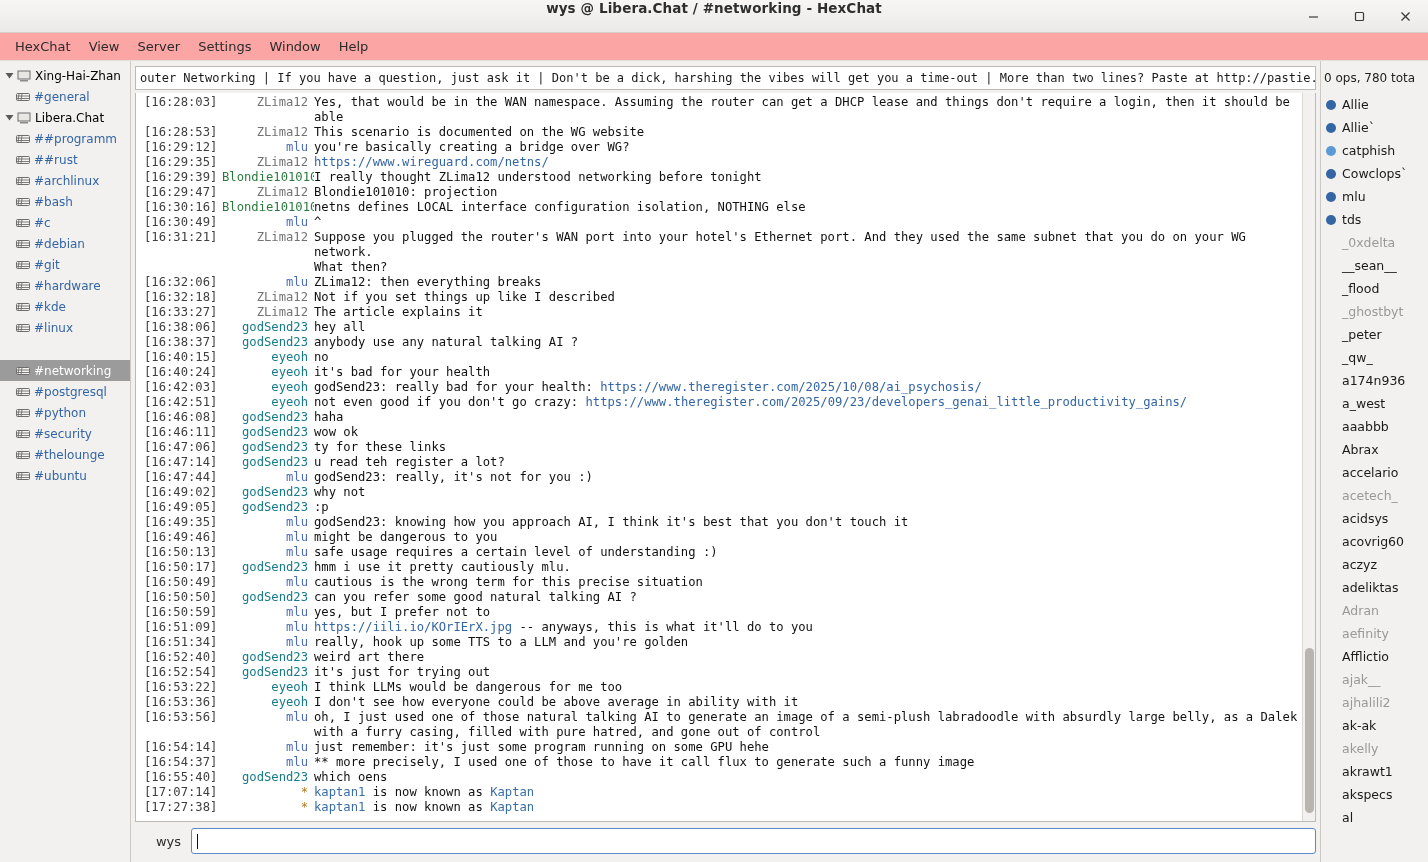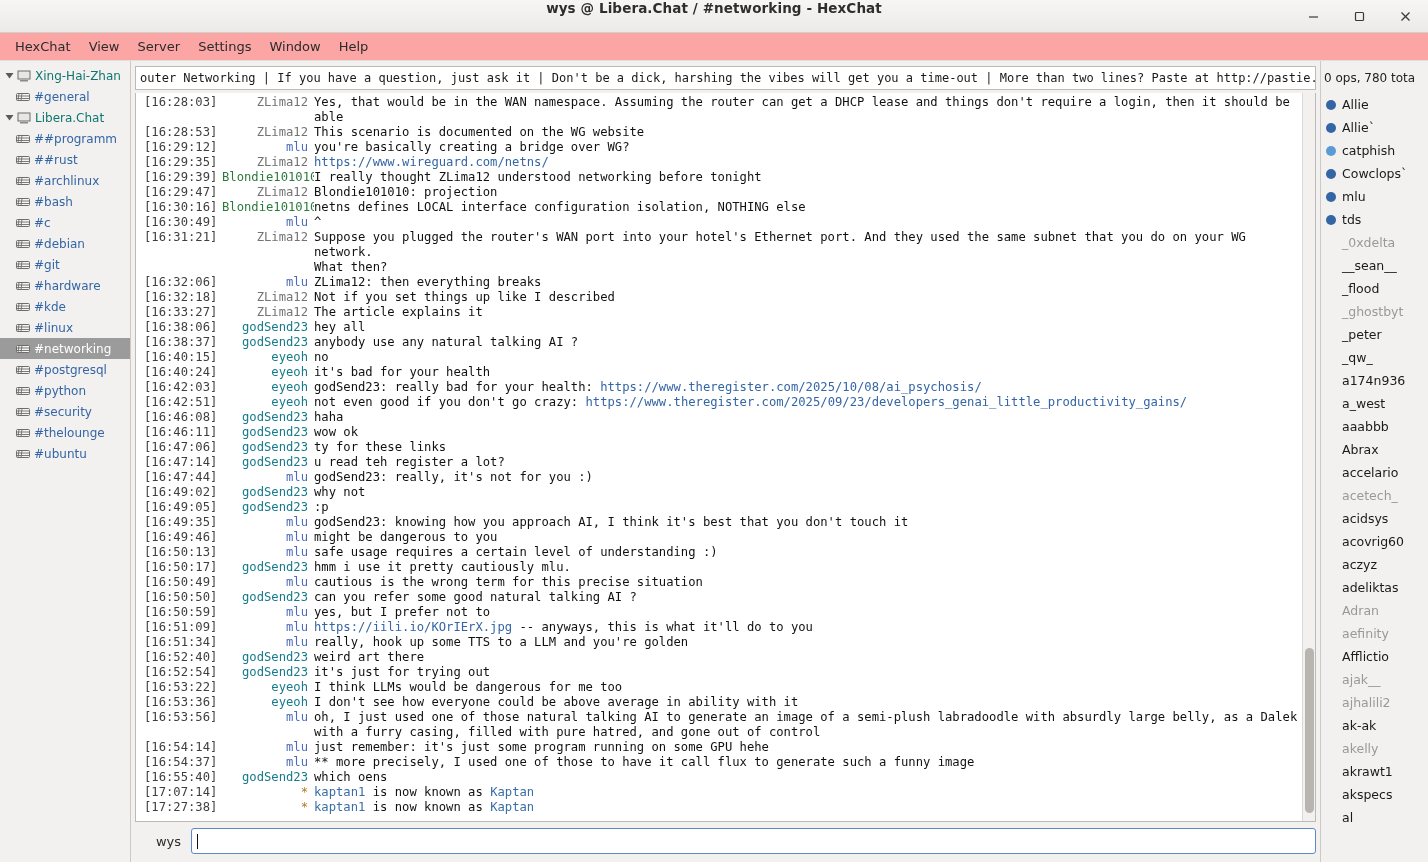--- a/index.html
+++ b/index.html
@@ -81,22 +81,22 @@
     padding-top: 4px;
     position: relative;
   }
   .tree-row {
     display: flex; align-items: center;
     height: 21px;
     padding-left: 2px;
     white-space: nowrap;
     color: #3465a4;
   }
-  .tree-row.server { color: #0f766e; text-align: right; }
-  .tree-row.selected { background: #9b9b9b; color: #ffffff; }
+  .tree-row.server { color: #000000; text-align: right; }
+  .tree-row.selected { background: #9b9b9b; color: #ffffff; margin-top: 22px; }
   .expander {
     width: 14px; flex: 0 0 14px;
     display: flex; align-items: center; justify-content: center;
     color: #5a5a5a;
     font-size: 9px;
   }
   .indent { width: 13px; flex: 0 0 13px; }
   .ico {
     width: 16px; flex: 0 0 16px;
     display: flex; align-items: center; justify-content: center;

